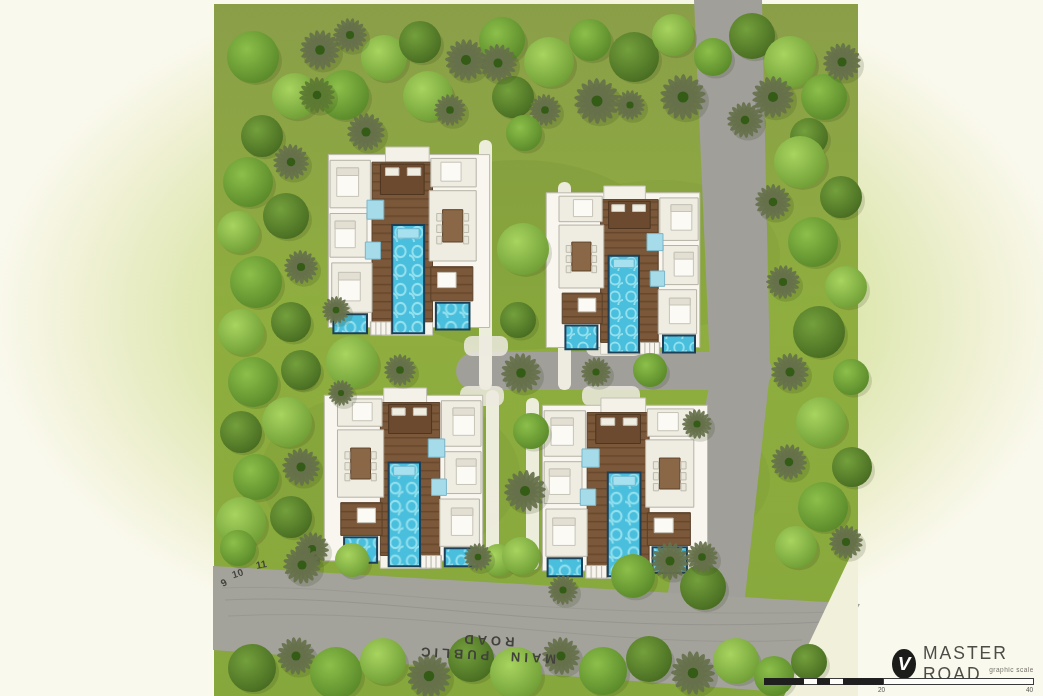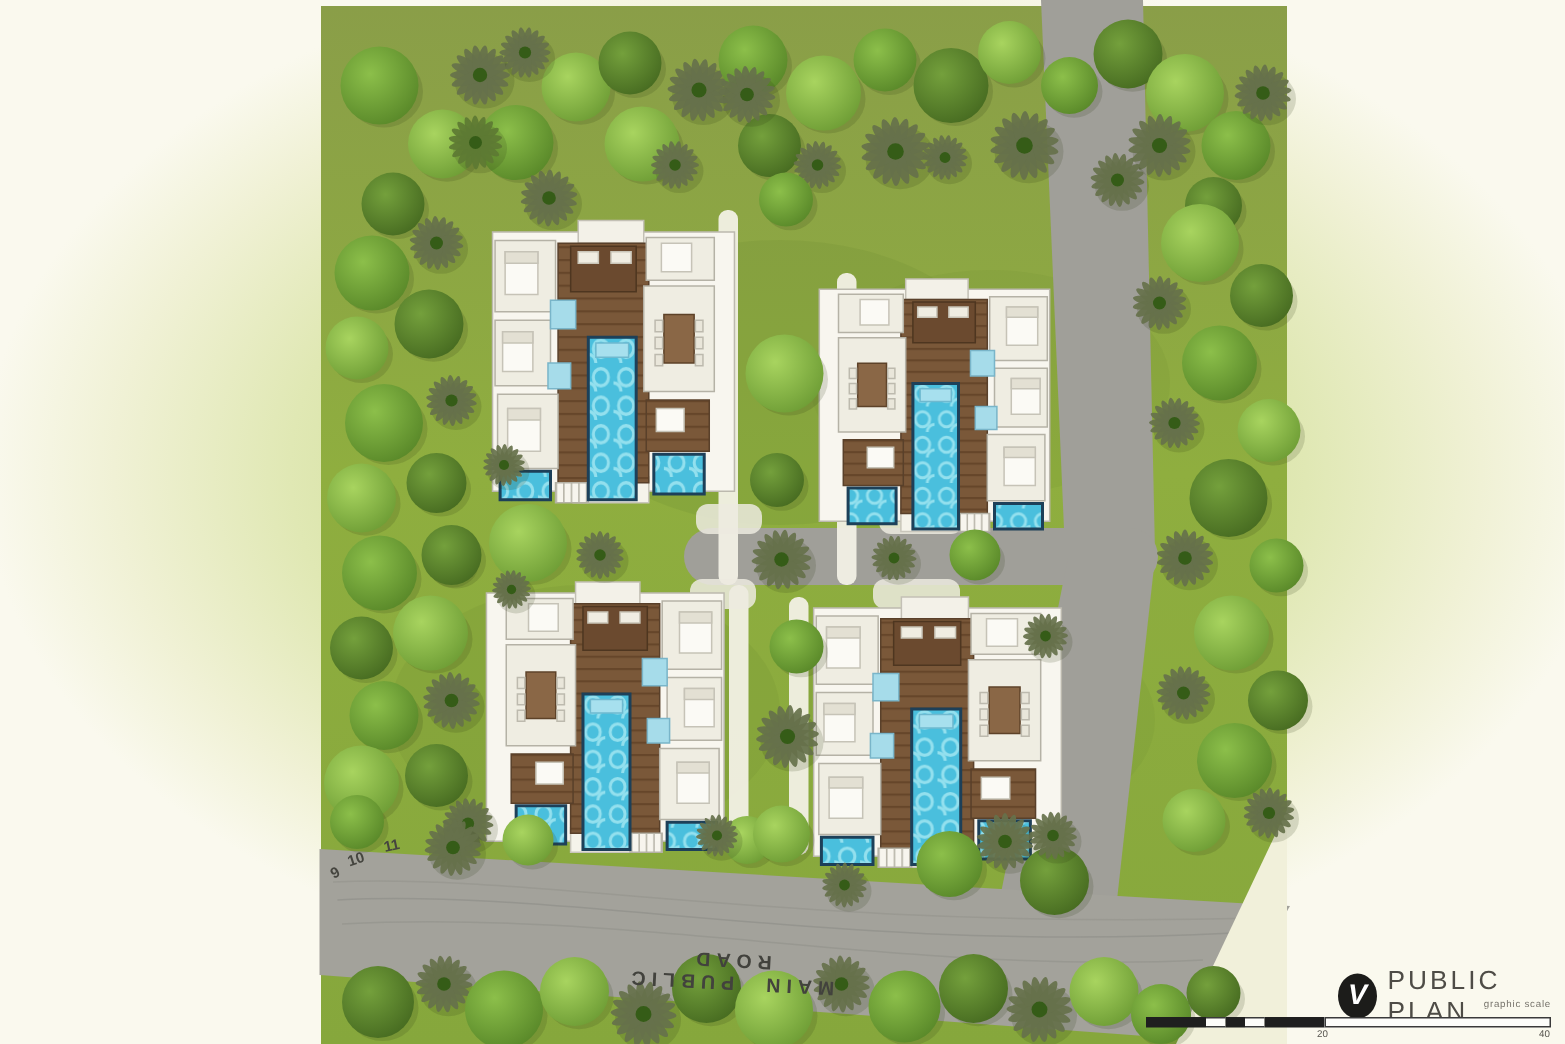--- a/index.html
+++ b/index.html
@@ -1048,21 +1048,21 @@
   <div class="road-label">MAIN PUBLIC ROAD</div>
 
   <span class="contour c9">9</span>
   <span class="contour c10">10</span>
   <span class="contour c11">11</span>
 
   <div class="title-block">
     <div class="logo">
       <span>V</span>
     </div>
-    <div class="title">PUBLIC PLAN</div>
+    <div class="title">MASTER ROAD</div>
   </div>
   <div class="gscale">graphic scale</div>
 
   <div class="scalebar">
     <div class="sb sb-b" style="width:40px"></div>
     <div class="sb sb-w" style="width:13px"></div>
     <div class="sb sb-b" style="width:13px"></div>
     <div class="sb sb-w" style="width:13px"></div>
     <div class="sb sb-b" style="width:40px"></div>
     <div class="sb sb-end"></div>

